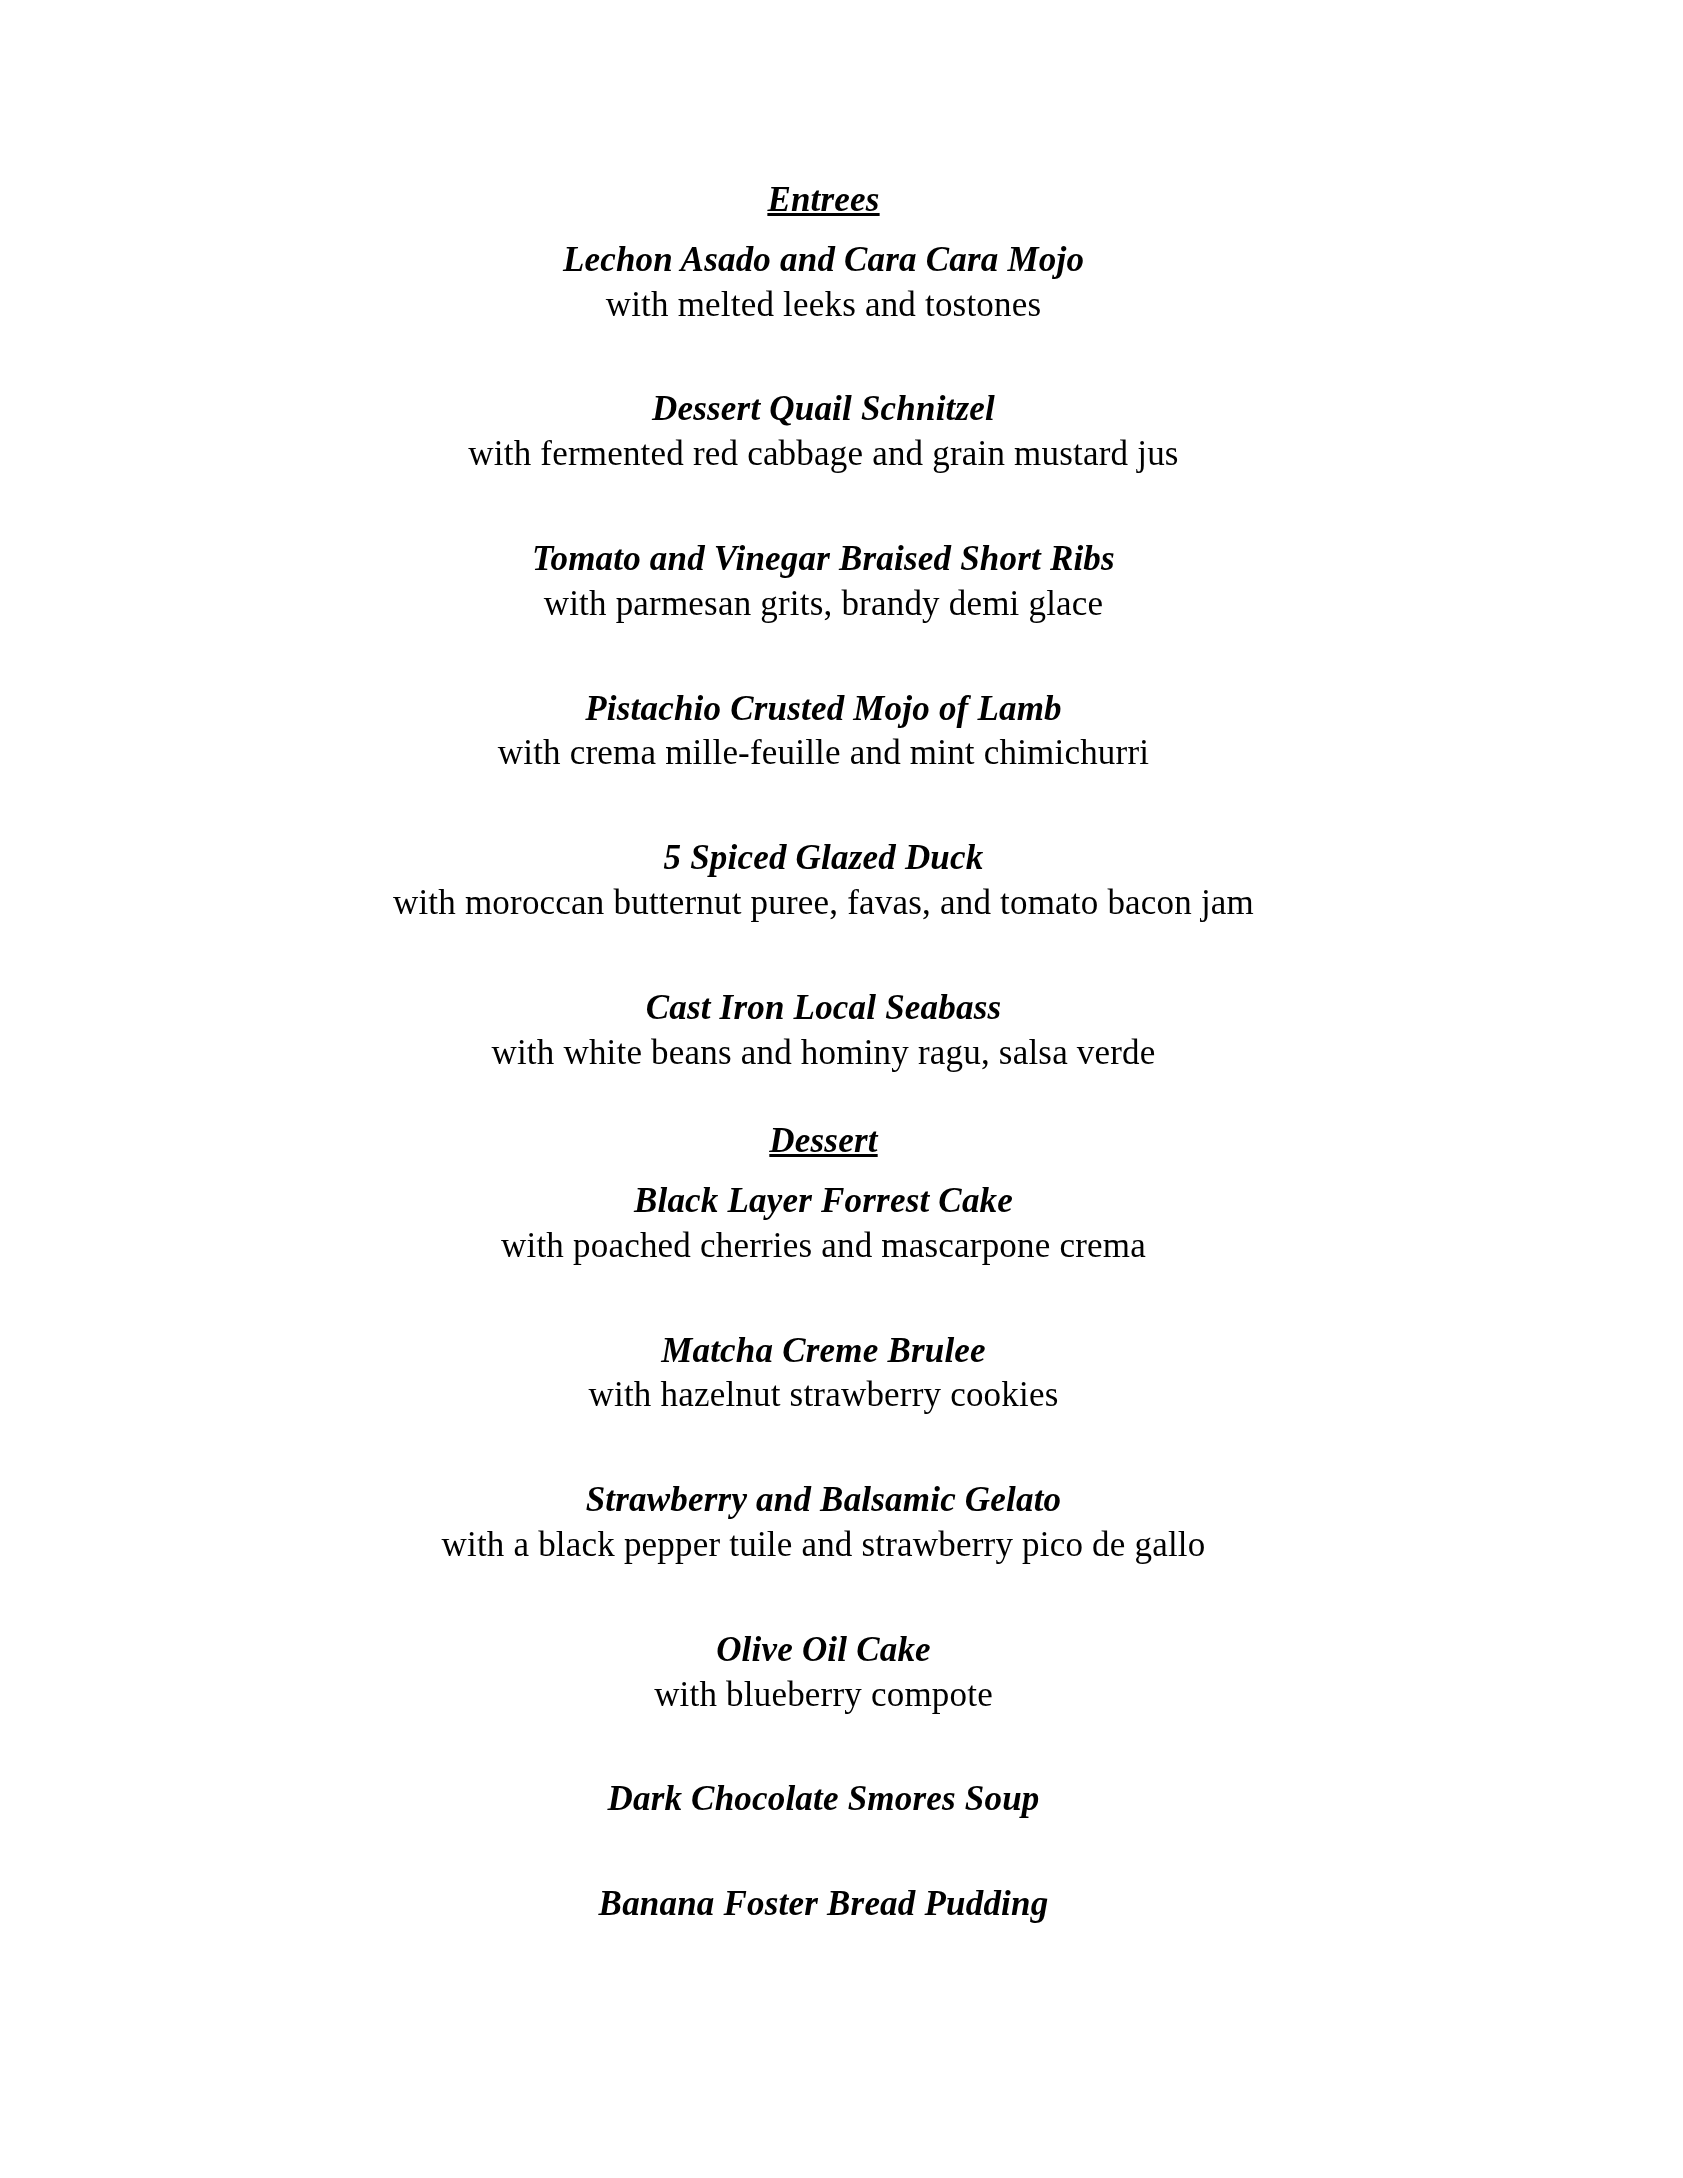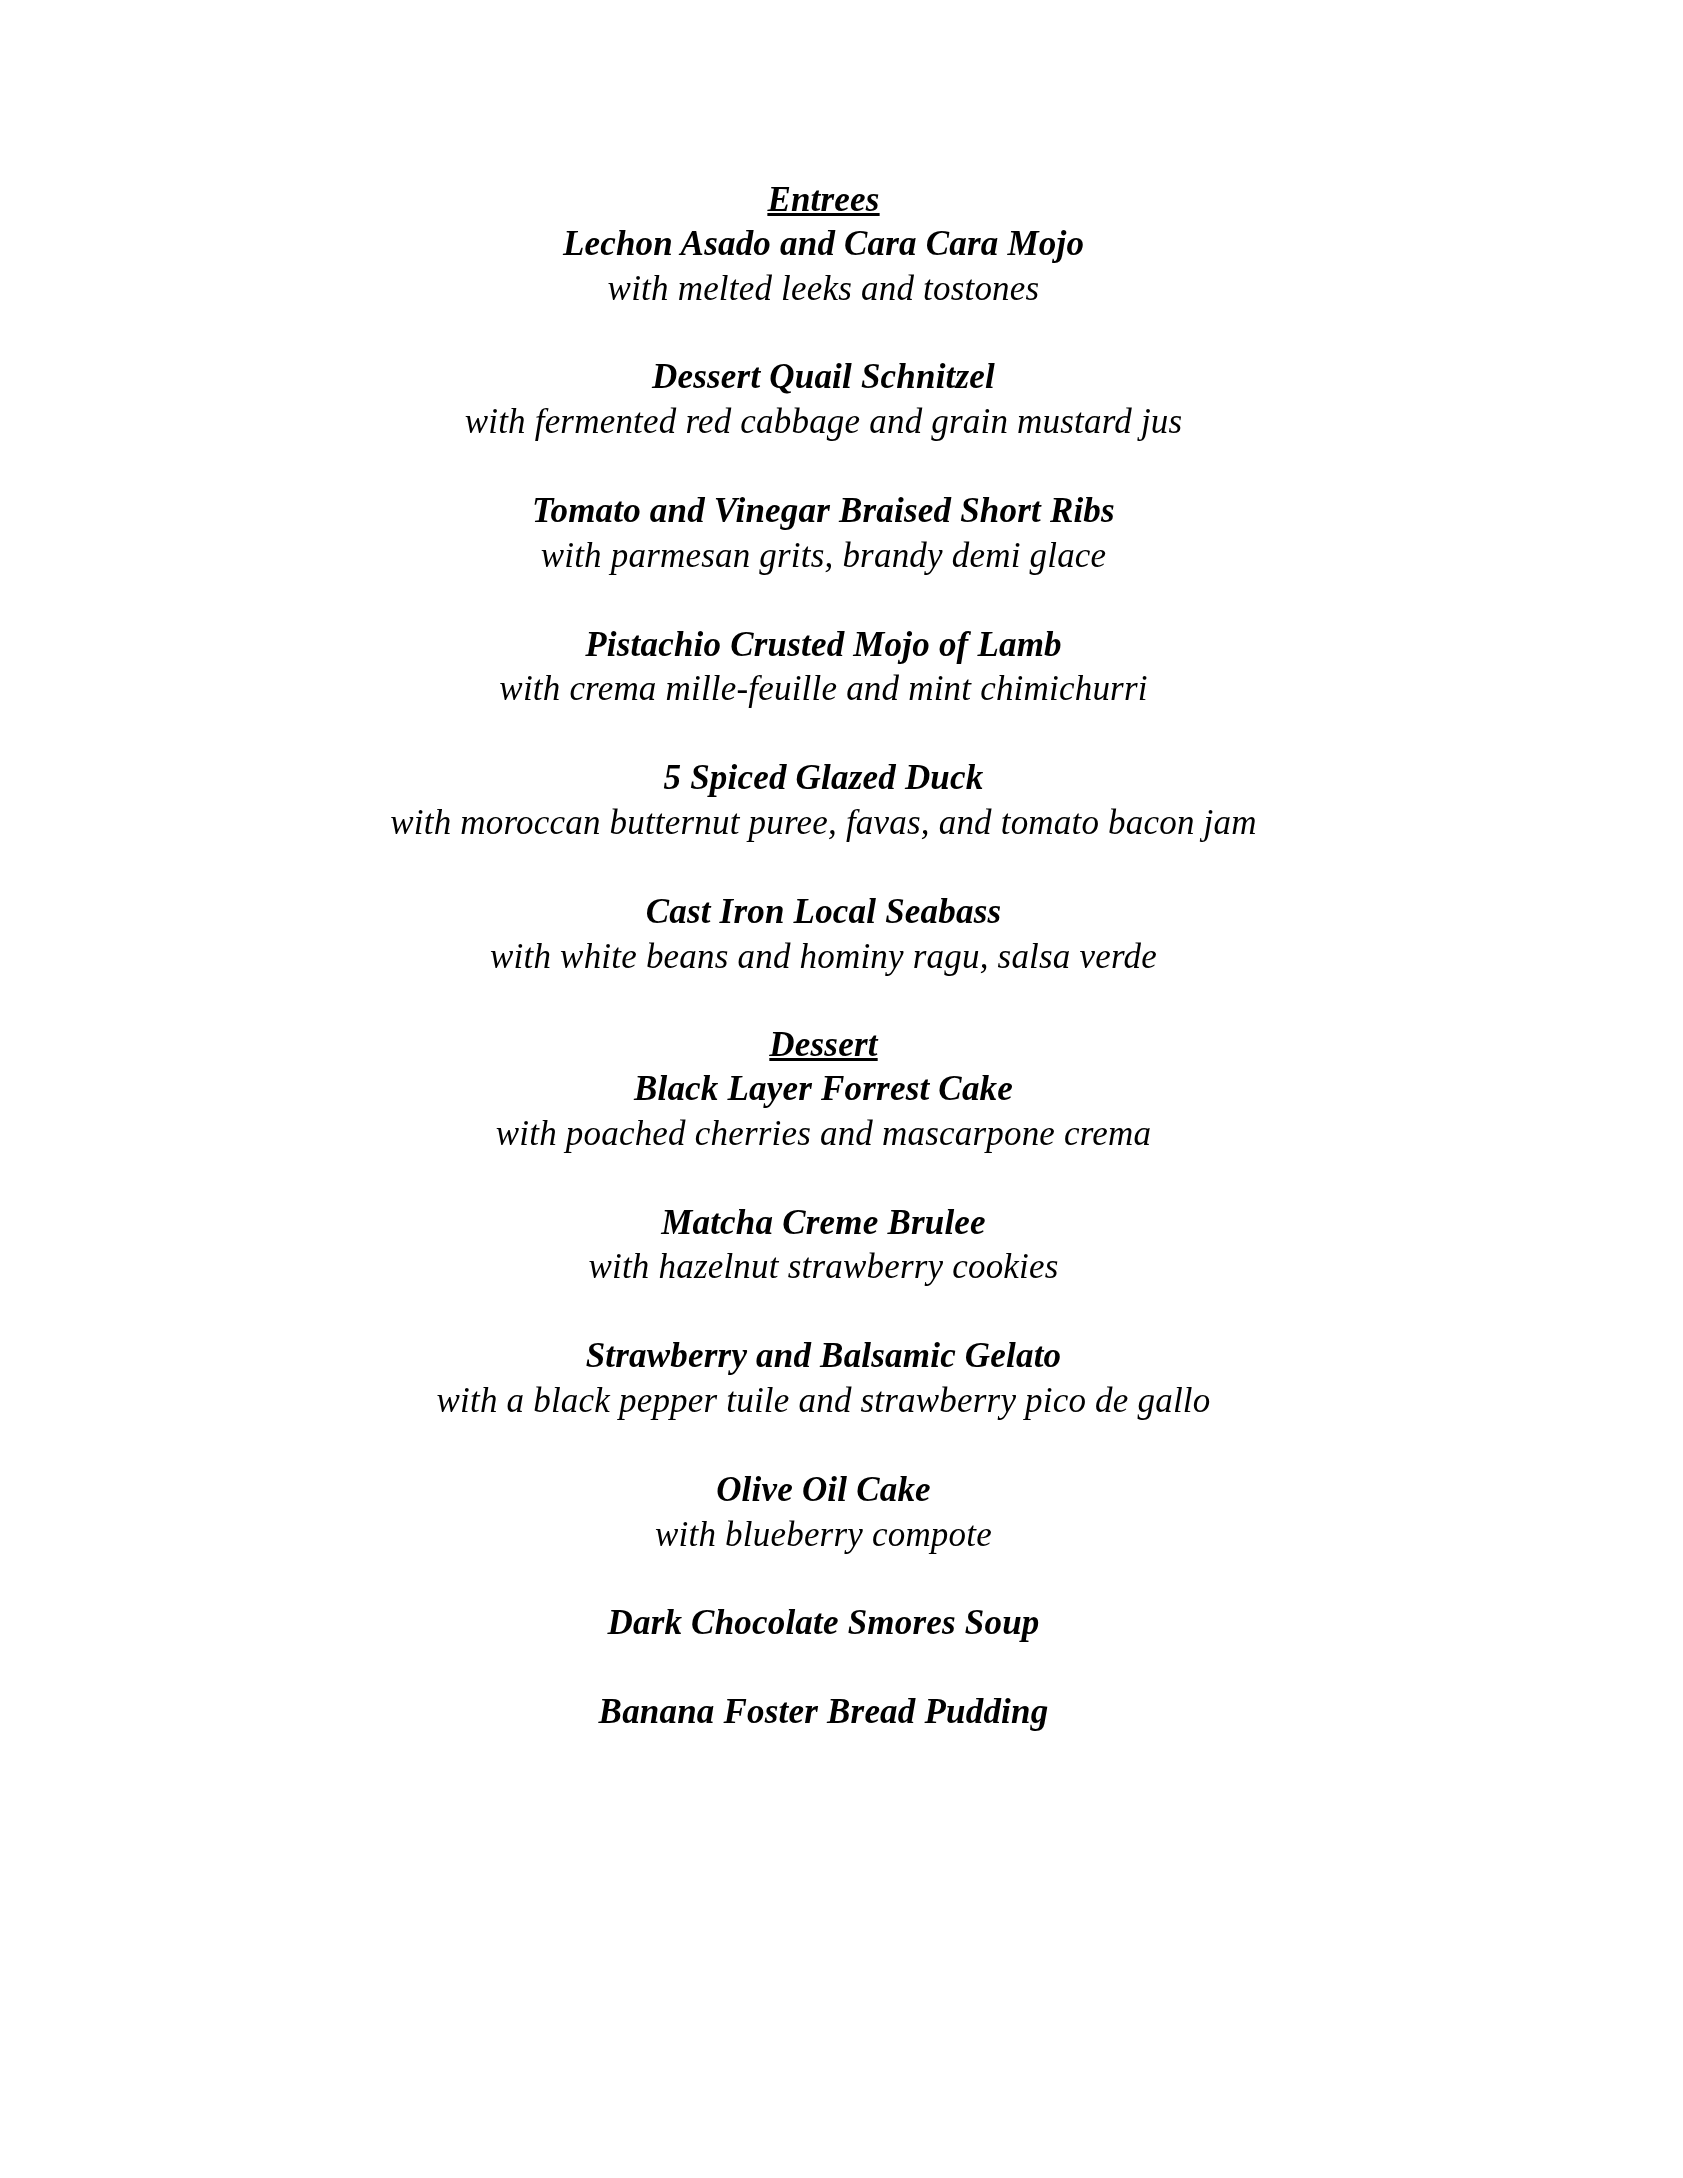--- a/index.html
+++ b/index.html
@@ -28,31 +28,30 @@
   }
   .section-heading {
     font-style: italic;
     font-weight: bold;
     font-size: 35px;
     text-decoration: underline;
     line-height: 1.25;
     letter-spacing: 0.2px;
   }
   .item {
-    margin-top: 0;
+    margin-top: 16px;
   }
   .item-name {
     font-style: italic;
     font-weight: bold;
     font-size: 35px;
     line-height: 1.28;
     letter-spacing: 0.2px;
   }
   .item-desc {
-    font-style: italic;
     font-weight: normal;
     font-size: 35px;
     line-height: 1.28;
     letter-spacing: 0.2px;
   }
   .gap {
     height: 44px;
   }
 </style>
 </head>

